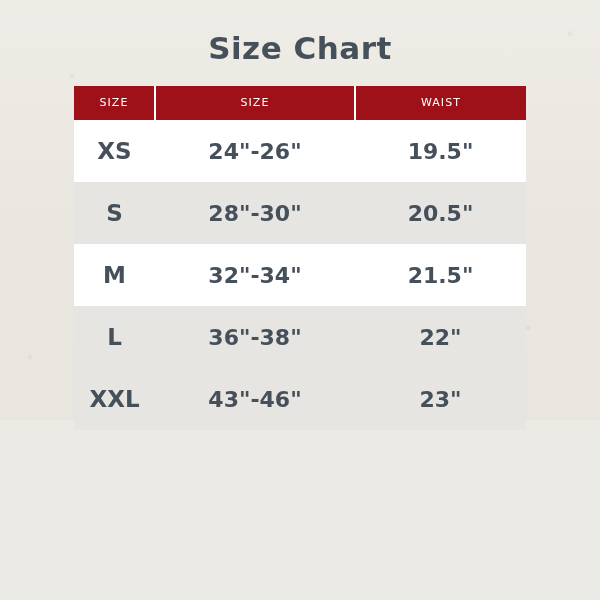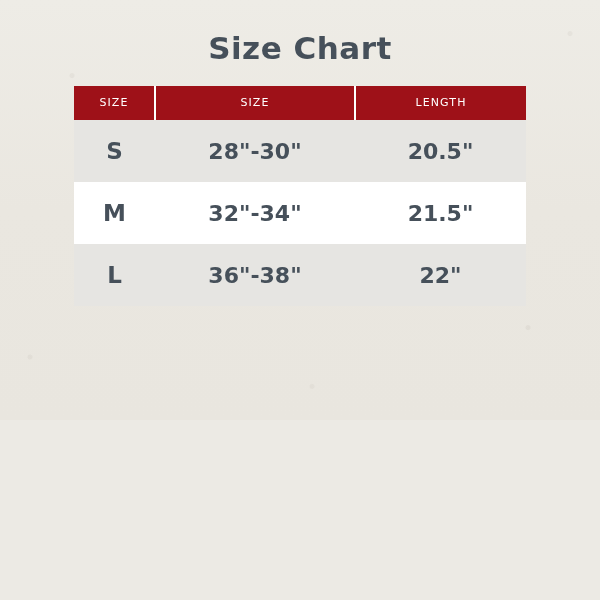--- a/index.html
+++ b/index.html
@@ -86,35 +86,45 @@
   <table id="chart">
     <colgroup>
       <col class="c-size">
       <col class="c-waist">
       <col class="c-length">
     </colgroup>
     <thead>
       <tr>
         <th>SIZE</th>
         <th class="sep">SIZE</th>
-        <th class="sep">LENGTH</th>
+        <th class="sep">WAIST</th>
       </tr>
     </thead>
     <tbody>
+      <tr class="odd">
+        <td class="size-cell">XS</td>
+        <td class="val-cell">24"-26"</td>
+        <td class="val-cell">19.5"</td>
+      </tr>
       <tr class="even">
         <td class="size-cell">S</td>
         <td class="val-cell">28"-30"</td>
         <td class="val-cell">20.5"</td>
       </tr>
       <tr class="odd">
         <td class="size-cell">M</td>
         <td class="val-cell">32"-34"</td>
         <td class="val-cell">21.5"</td>
       </tr>
       <tr class="even">
         <td class="size-cell">L</td>
         <td class="val-cell">36"-38"</td>
         <td class="val-cell">22"</td>
       </tr>
+      <tr class="even">
+        <td class="size-cell">XXL</td>
+        <td class="val-cell">43"-46"</td>
+        <td class="val-cell">23"</td>
+      </tr>
     </tbody>
   </table>
 
 </div>
 
 </body></html>

